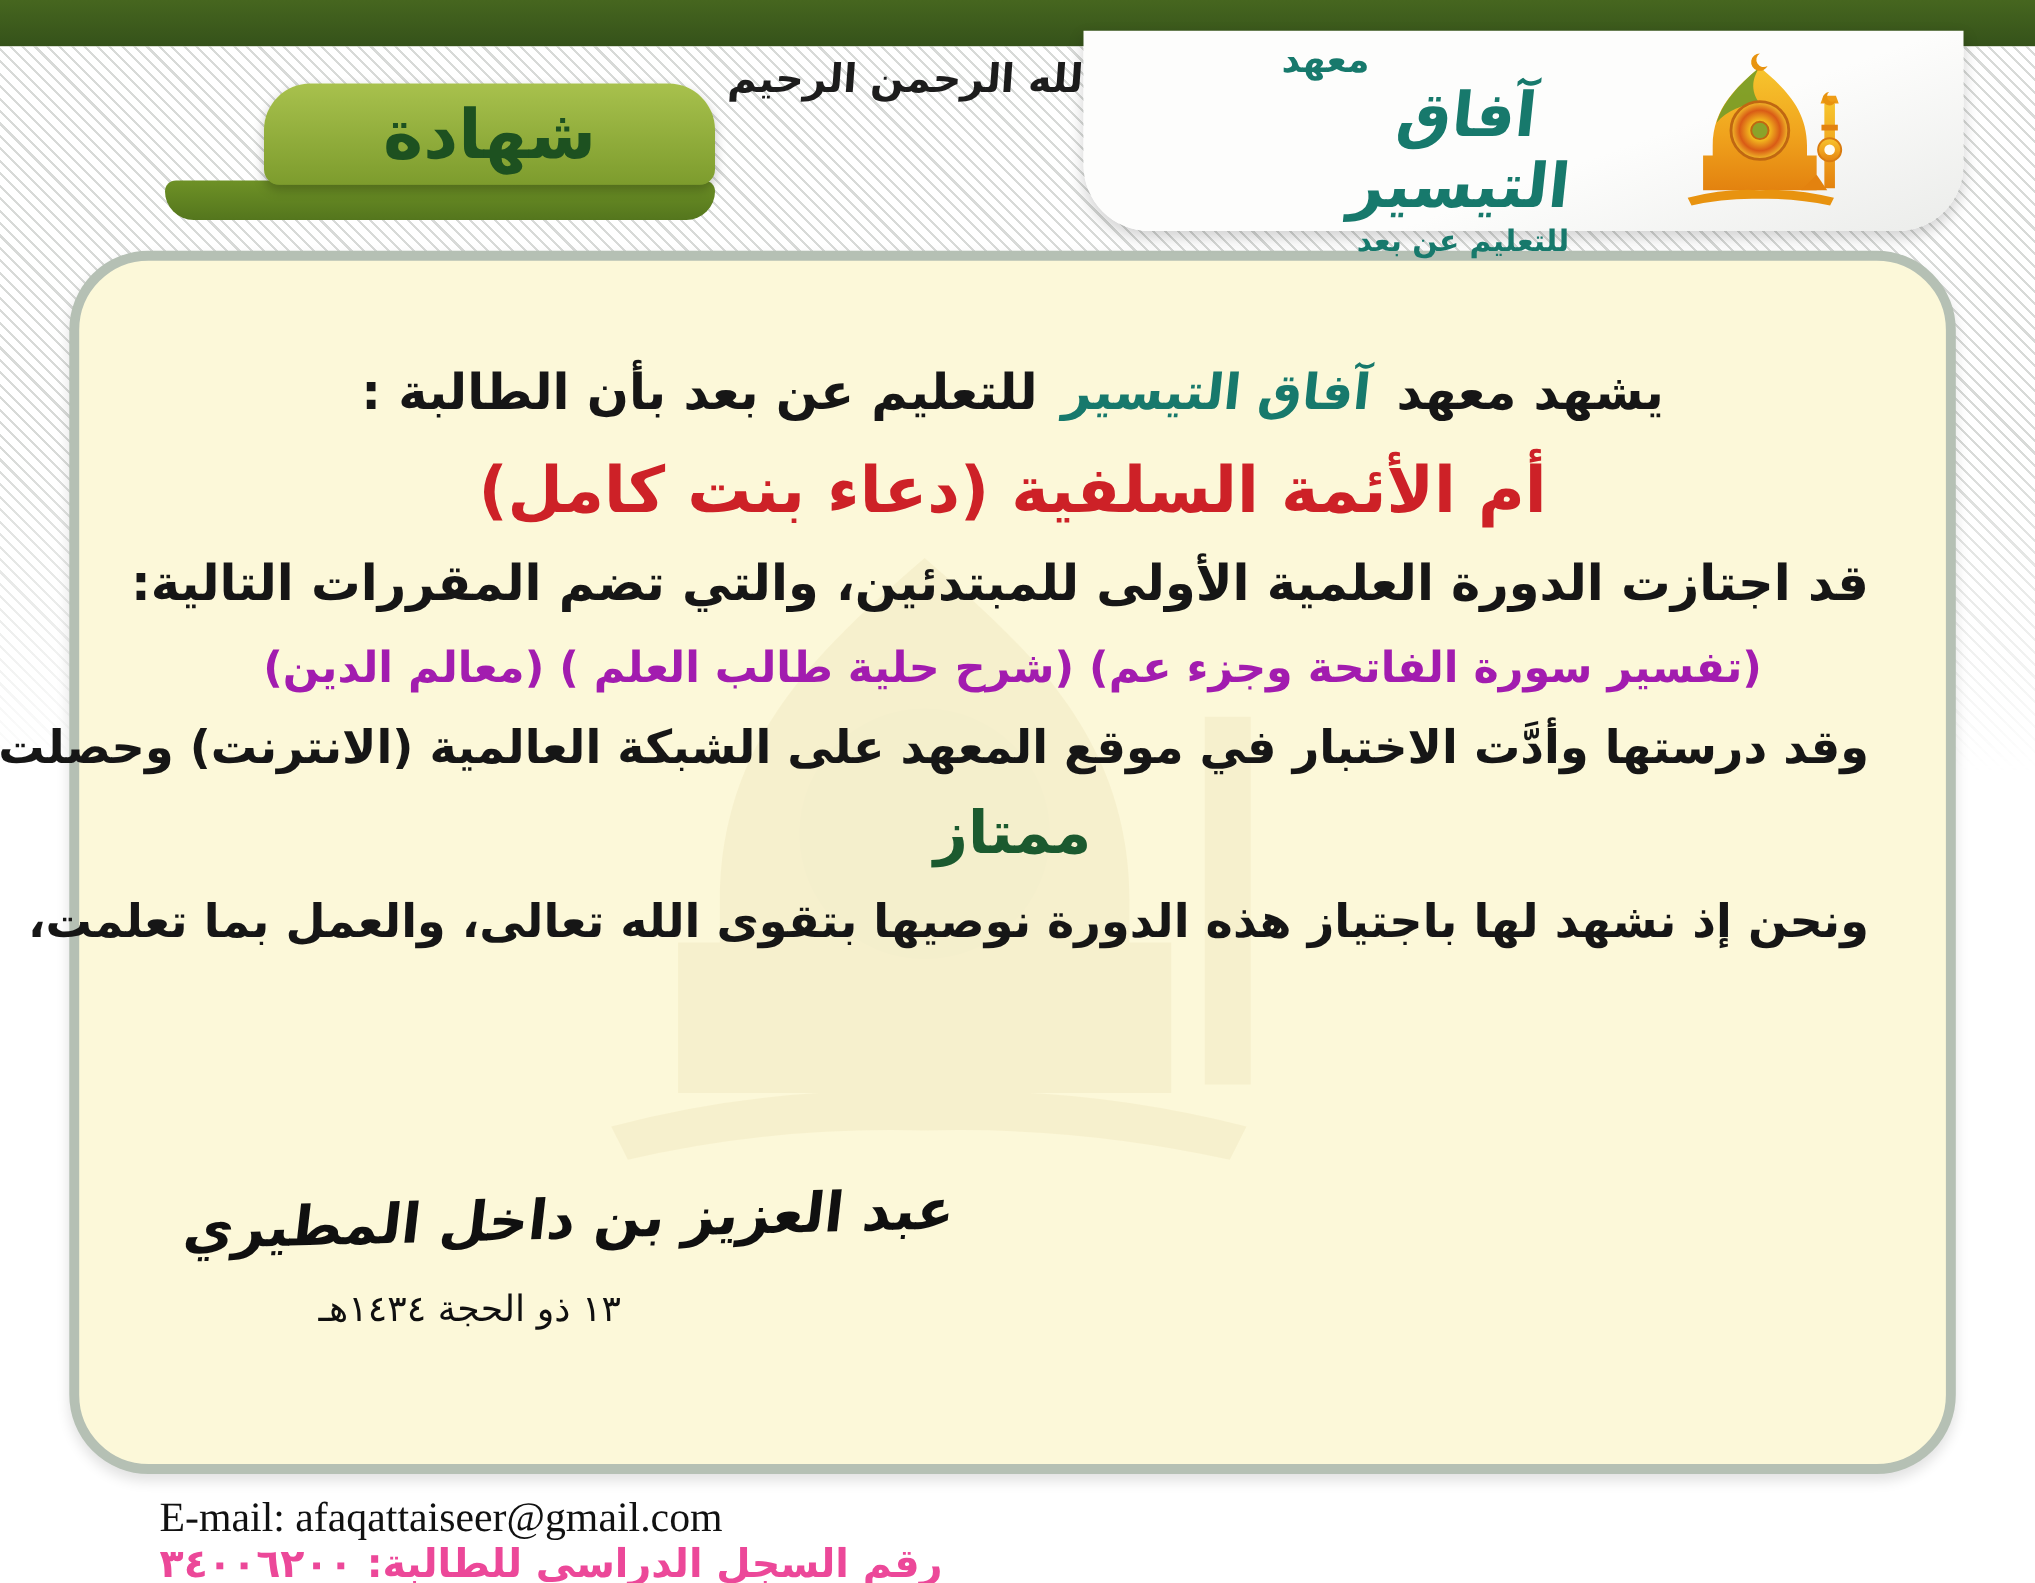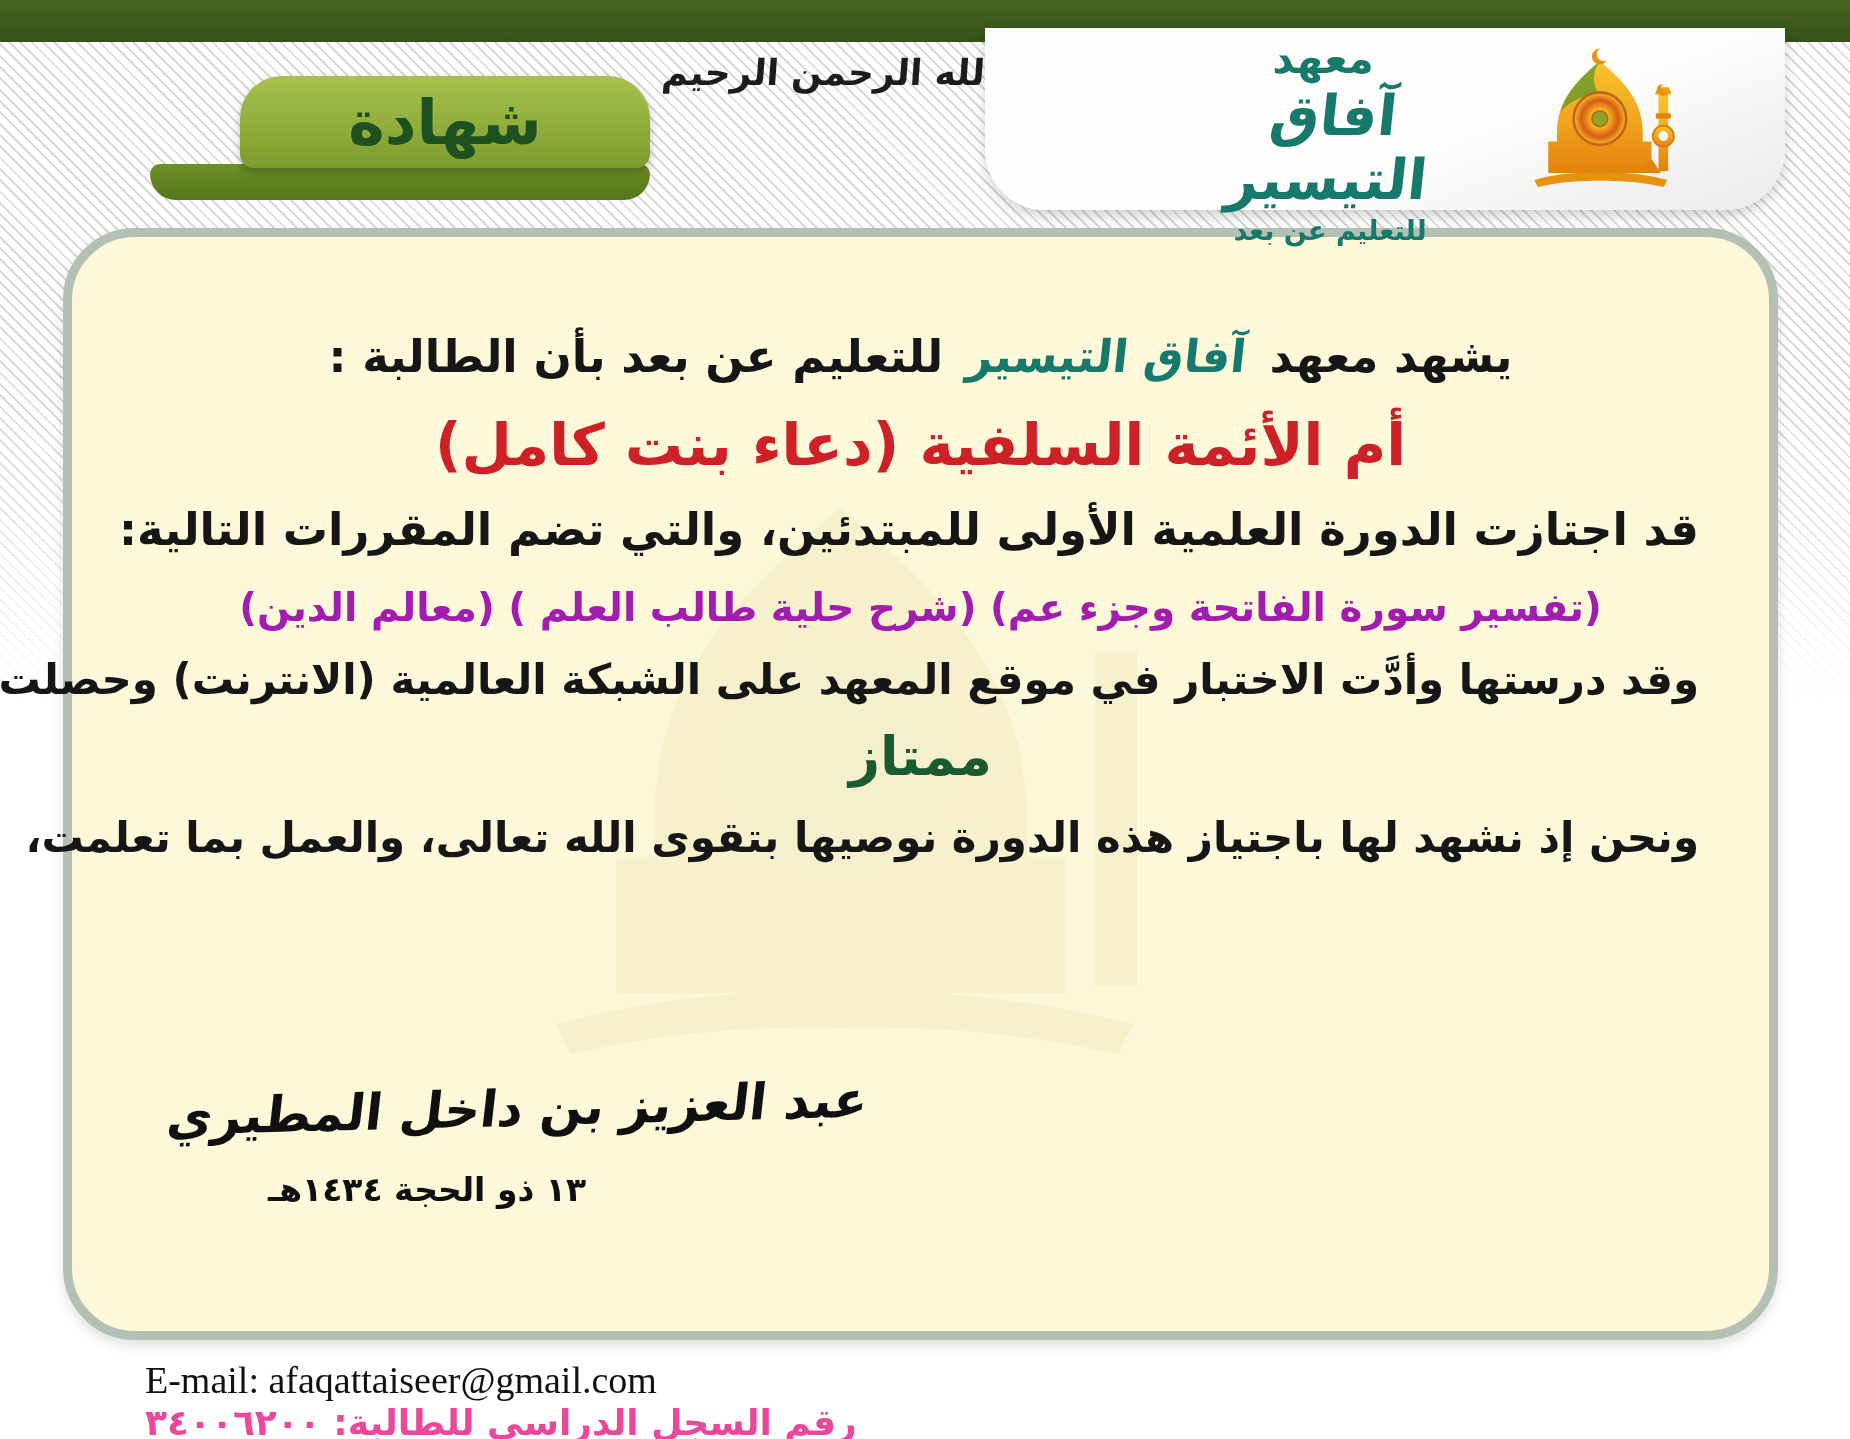--- a/index.html
+++ b/index.html
@@ -28,21 +28,21 @@
     border-radius:42px 42px 14px 14px;
     box-shadow:0 4px 10px rgba(0,0,0,.25);
     display:flex;align-items:center;justify-content:center;}
   .tab span{font-size:62px;font-weight:bold;color:#1d5120;letter-spacing:6px;}
   
   .logo-card{position:absolute;left:985px;top:28px;width:800px;height:182px;z-index:3;
     background:linear-gradient(160deg,#fdfdfc 60%,#ebecea);
     border-radius:0 0 60px 60px;
     box-shadow:0 6px 14px rgba(0,0,0,.18);}
   .logo-text{position:absolute;right:290px;top:6px;width:330px;text-align:center;color:#17796c;}
-  .logo-line1{display:block;text-align:center;padding-right:14px;font-size:42px;font-weight:bold;line-height:1.2;}
+  .logo-line1{display:block;text-align:left;padding-right:14px;font-size:33px;font-weight:bold;line-height:1.2;}
   .logo-line2{display:block;font-size:56px;font-weight:bold;line-height:1.15;transform:skewX(-6deg);}
   .logo-line3{display:block;font-size:27px;font-weight:bold;line-height:1.3;}
   .mosque{position:absolute;right:95px;top:16px;width:175px;height:158px;}
   
   .panel{position:absolute;left:63px;top:228px;width:1715px;height:1112px;z-index:2;
     box-sizing:border-box;background:#fcf8d9;
     border:9px solid #b5c0b4;border-radius:72px;
     box-shadow:0 6px 12px rgba(0,0,0,.12);}
   .watermark{position:absolute;left:400px;top:180px;width:760px;height:720px;opacity:.06;}
   .content{position:relative;padding:96px 70px 0;text-align:center;color:#161616;}
@@ -51,21 +51,21 @@
   .student{color:#cd2127;font-size:58px;margin-bottom:30px;}
   .subjects{color:#a21caf;font-size:39px;margin-bottom:28px;}
   .examline{font-size:42px;margin-bottom:26px;}
   .grade{color:#1b5a2f;font-size:54px;margin-bottom:28px;}
   .closing{font-size:42px;margin-bottom:22px;}
   
   .signature{position:absolute;left:95px;top:845px;width:520px;text-align:center;color:#101010;}
   .sig-title{font-size:30px;font-weight:bold;margin-bottom:22px;}
   .sig-name{font-size:50px;font-weight:bold;transform:rotate(-1.5deg) skewX(-8deg);
     letter-spacing:-2px;margin-bottom:30px;white-space:nowrap;}
-  .sig-date{font-size:33px;font-weight:bold;}
+  .sig-date{font-size:33px;font-weight:normal;}
   
   .footer{position:absolute;left:0;top:1358px;width:100%;z-index:1;
     display:flex;justify-content:space-between;align-items:flex-start;
     padding:0 130px 0 145px;box-sizing:border-box;flex-direction:column;}
   .footer-left{font-family:"Liberation Serif","DejaVu Serif",serif;font-size:38px;color:#111;}
   .footer-right{font-family:"DejaVu Sans",sans-serif;font-size:36px;font-weight:bold;color:#ec4899;}
 </style>
 </head>
 <body>
 

